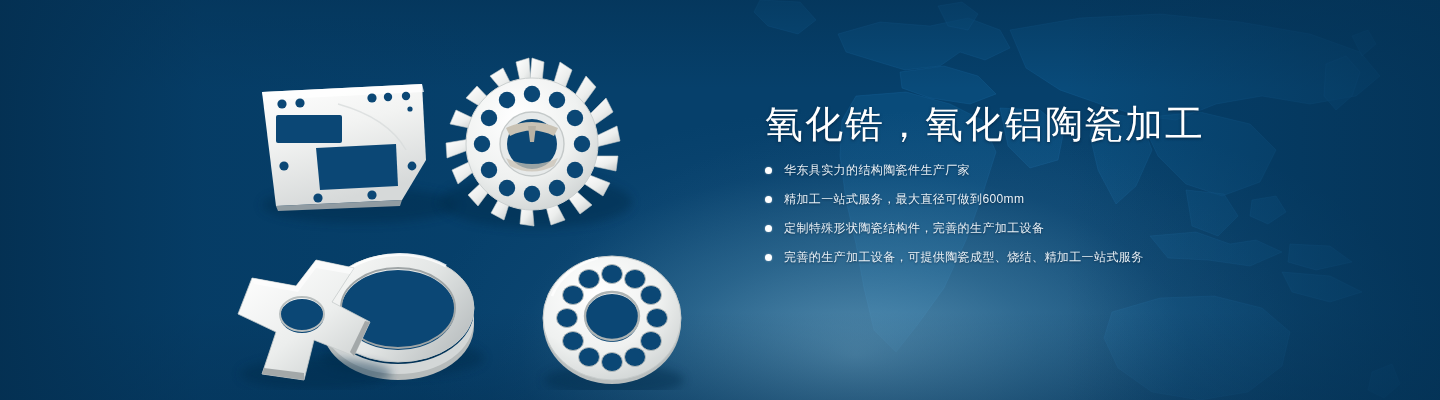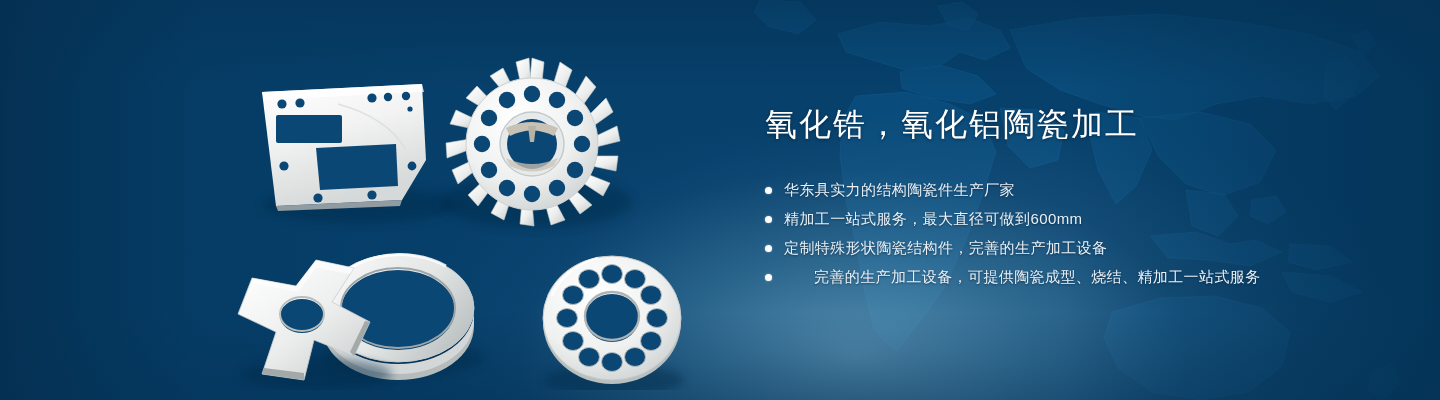--- a/index.html
+++ b/index.html
@@ -30,45 +30,45 @@
   .bg-map svg{display:block;width:100%;height:100%;}
 
   
   .products{position:absolute;left:220px;top:30px;width:520px;height:360px;}
   .products svg{display:block;width:100%;height:100%;}
 
   
   .copy{position:absolute;left:765px;top:104px;width:620px;}
   .headline{
     color:#ffffff;
-    font-size:32px;
+    font-size:38px;
     font-weight:400;
     letter-spacing:2px;
     line-height:40px;
-    margin:0 0 36px 0;
+    margin:0 0 16px 0;
     text-shadow:0 1px 3px rgba(0,20,40,.55);
     white-space:nowrap;
   }
   .bullets{list-style:none;margin:0;padding:0;}
   .bullet{
     display:flex;align-items:center;
     margin:0 0 9px 0;
     white-space:nowrap;
   }
-  .bullet:last-child{margin-bottom:0;gap:30px;}
+  .bullet:last-child{margin-bottom:0;}
   .dot{
     flex:0 0 auto;
     width:7px;height:7px;border-radius:50%;
     background:#ffffff;
     margin-right:12px;
     box-shadow:0 0 2px rgba(255,255,255,.5);
   }
   .btext{
     color:#e9f1f7;
-    font-size:15px;
+    font-size:12px;
     line-height:20px;
     letter-spacing:.4px;
     text-shadow:0 1px 2px rgba(0,20,40,.5);
   }
 </style>
 </head>
 <body>
 
 <div class="banner">
 

